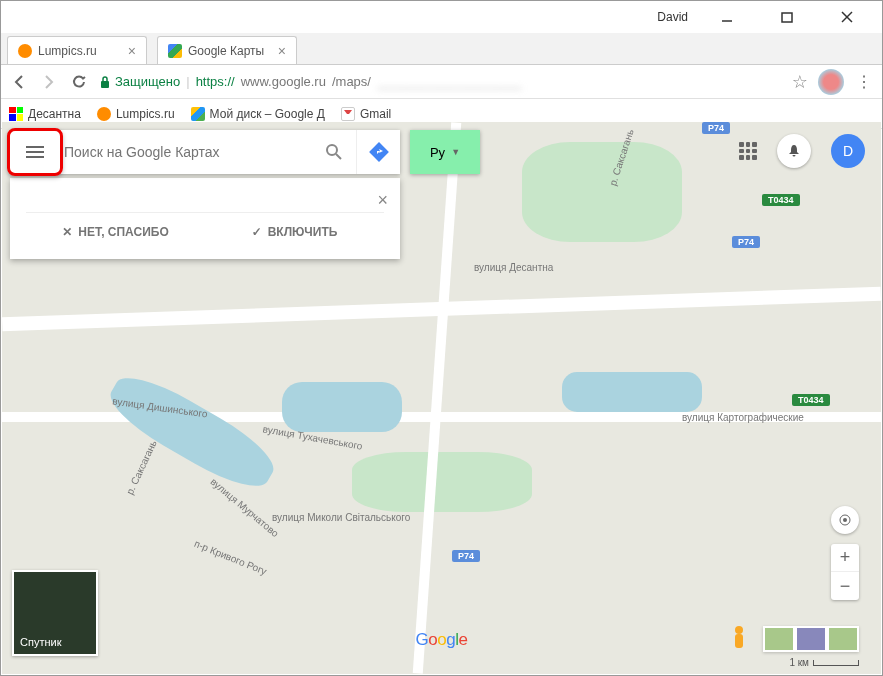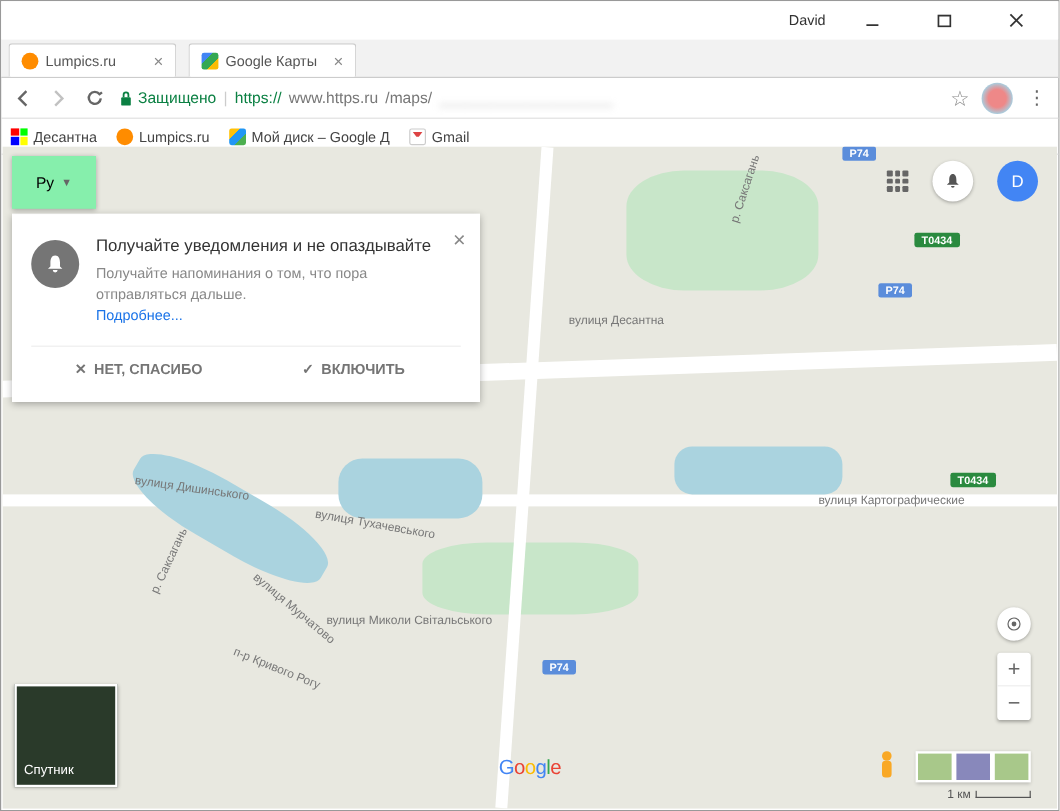--- a/index.html
+++ b/index.html
@@ -161,21 +161,21 @@
     <div class="url-box">
       <span class="secure">
         <svg width="12" height="14" viewBox="0 0 12 14">
             <rect x="2" y="6" width="8" height="7" rx="1" fill="#0b8043"></rect>
             <path d="M4 6 V4 a2 2 0 0 1 4 0 V6" fill="none" stroke="#0b8043" stroke-width="1.5"></path>
           </svg>
         <span>Защищено</span>
       </span>
       <span style="color:#ccc">|</span>
       <span class="url-https">https://</span>
-        <span class="url-rest">www.https.ru</span>
+        <span class="url-rest">www.google.ru</span>
         <span class="url-rest">/maps/</span>
         <span class="url-blur">____________________</span>
       <span class="star">☆</span>
     </div>
     <div class="profile-avatar"></div>
     <div class="nav-icon">⋮</div>
   </div>
 
   <div class="bm-row">
     <div class="bm-item">
@@ -225,40 +225,51 @@
       <div id="route-badges">
           <div class="route-badge badge-blue" style="left: 700px; top: 0px;">P74</div>
           <div class="route-badge badge-blue" style="left: 730px; top: 114px;">P74</div>
           <div class="route-badge badge-blue" style="left: 450px; top: 428px;">P74</div>
           <div class="route-badge badge-green" style="left: 760px; top: 72px;">T0434</div>
           <div class="route-badge badge-green" style="left: 790px; top: 272px;">T0434</div>
         </div>
     </div>
 
     <div class="search-area">
+      <div class="search-box">
+        <div class="menu-btn">
+          <div class="menu-highlight"></div>
+          <div class="burger">
+              <span></span>
+              <span></span>
+              <span></span>
+            </div>
+        </div>
+        <input class="search-input" placeholder="Поиск на Google Картах" style="">
+        <div class="search-icon-btn">
+            <svg width="18" height="18" viewBox="0 0 18 18">
+              <circle cx="7" cy="7" r="5" fill="none" stroke="#888" stroke-width="2"></circle>
+              <line x1="11" y1="11" x2="16" y2="16" stroke="#888" stroke-width="2"></line>
+            </svg>
+          </div>
+        <div class="directions-btn">
+            <svg width="22" height="22" viewBox="0 0 22 22">
+              <rect x="4" y="4" width="14" height="14" fill="#4285F4" transform="rotate(45 11 11)"></rect>
+              <path d="M9 13 V10 H12 L11 8 L15 10 L11 12 L12 10" fill="#fff"></path>
+            </svg>
+          </div>
+      </div>
       <div class="lang-dd">
         <span>Ру</span>
         <span style="font-size:9px;color:#666">▼</span>
       </div>
     </div>
 
     <div class="notif-card">
       <div class="notif-close">×</div>
-      <div class="notif-body">
-        <div class="notif-bell">
-            <svg width="18" height="18" viewBox="0 0 18 18">
-              <path d="M9 2 C6 2 5 5 5 8 L5 11 L3 13 H15 L13 11 V8 C13 5 12 2 9 2 M7 14 a2 2 0 0 0 4 0" fill="#fff"></path>
-            </svg>
-          </div>
-        <div class="notif-text">
-          <h3>Получайте уведомления и не опаздывайте</h3>
-          <p>Получайте напоминания о том, что пора отправляться дальше.</p>
-          <a class="notif-link">Подробнее...</a>
-        </div>
-      </div>
       <div class="notif-actions">
         <div class="notif-action">
             <span>✕</span>
             <span>НЕТ, СПАСИБО</span>
           </div>
         <div class="notif-action">
             <span>✓</span>
             <span>ВКЛЮЧИТЬ</span>
           </div>
       </div>

